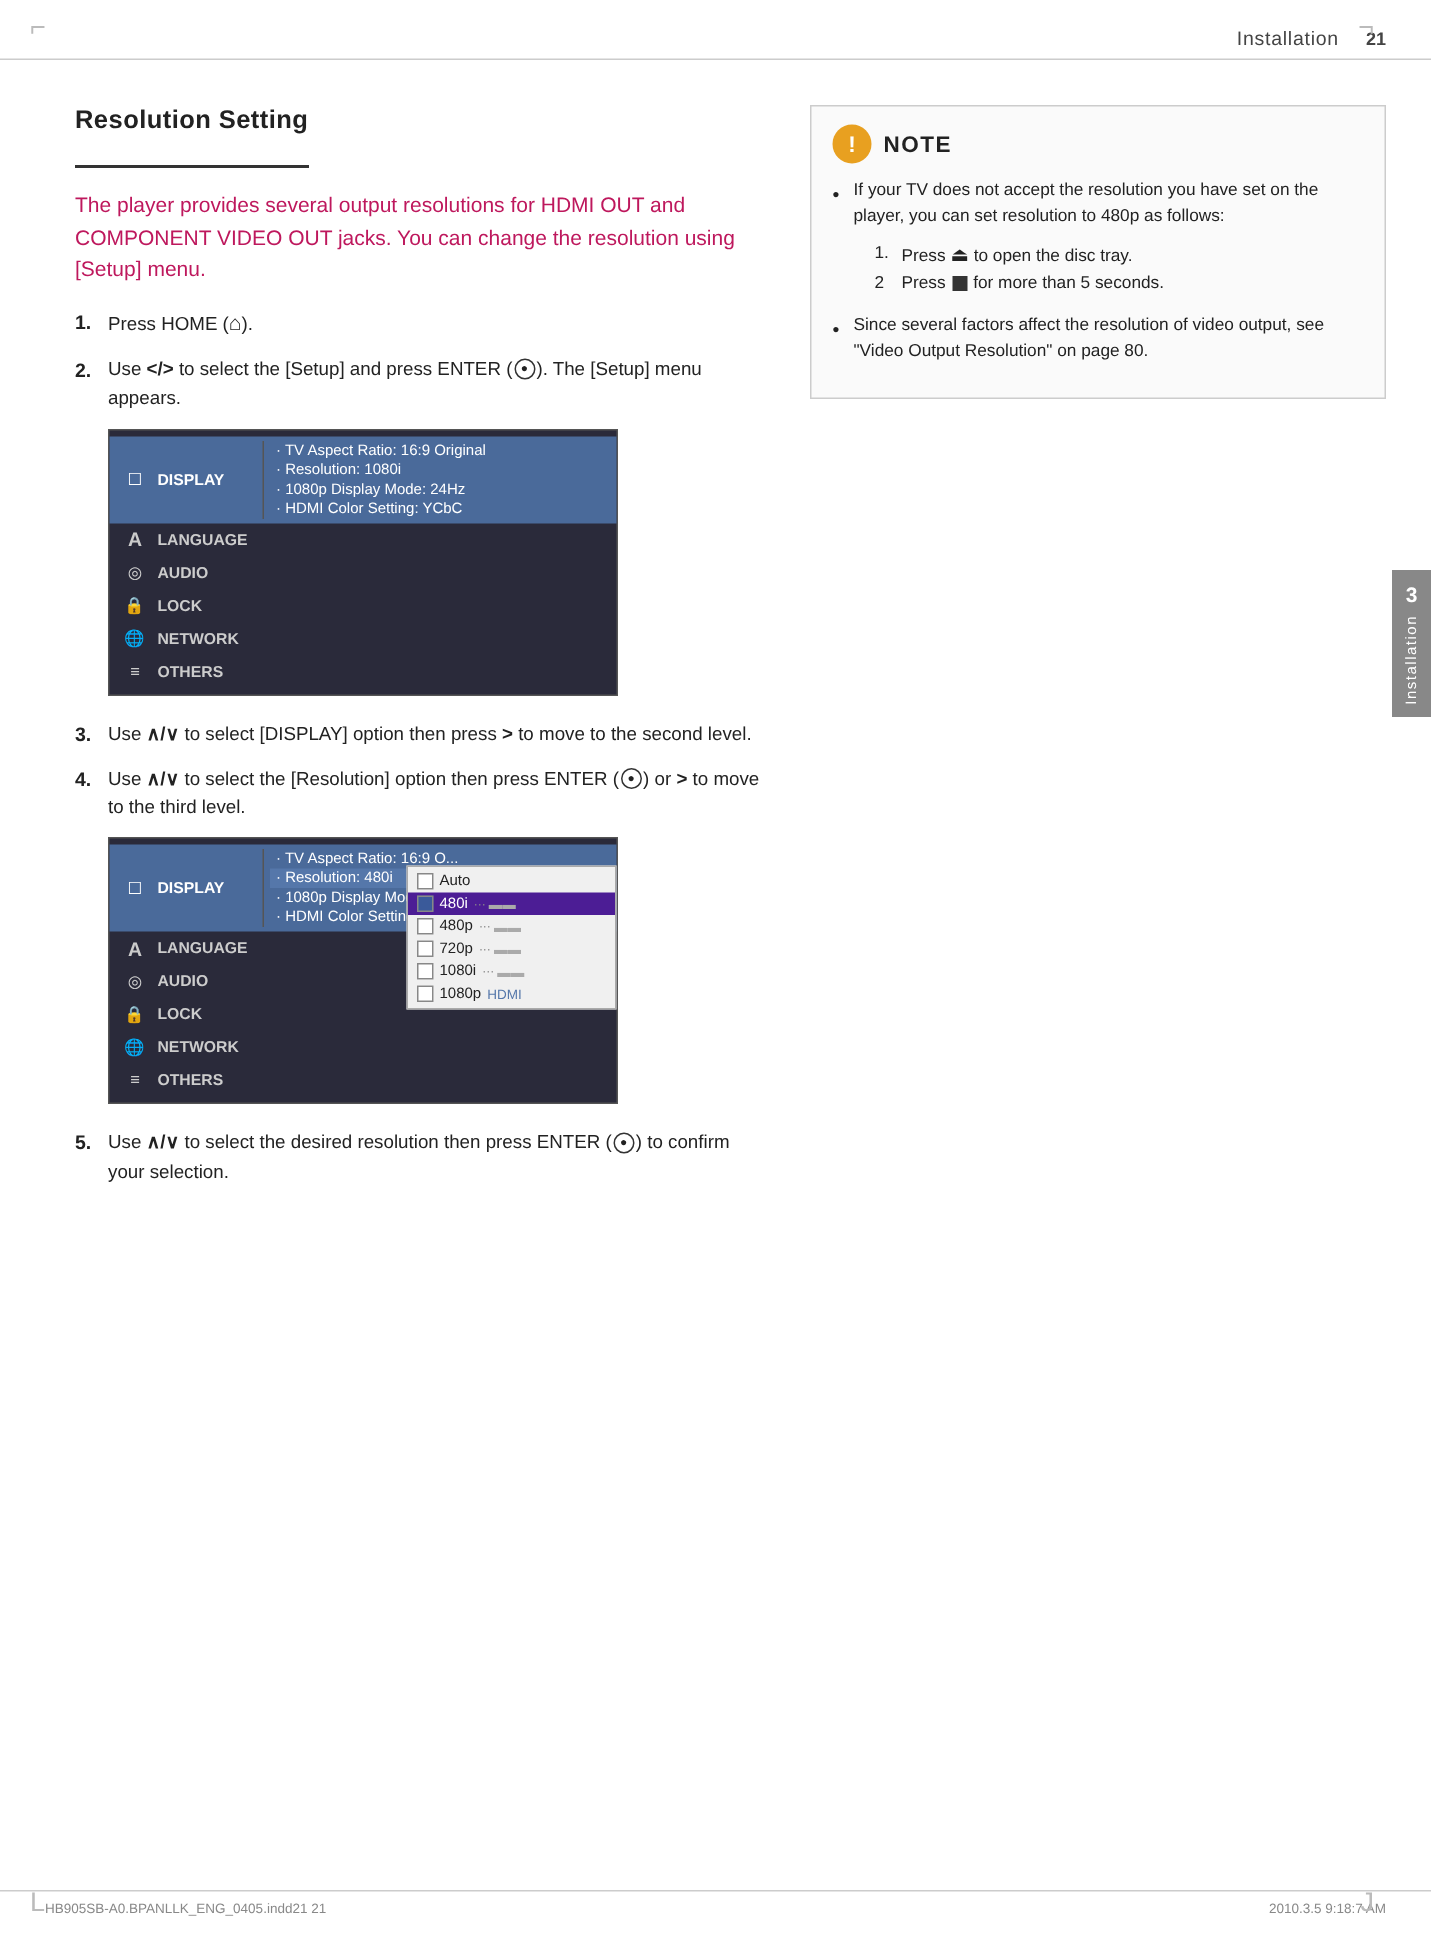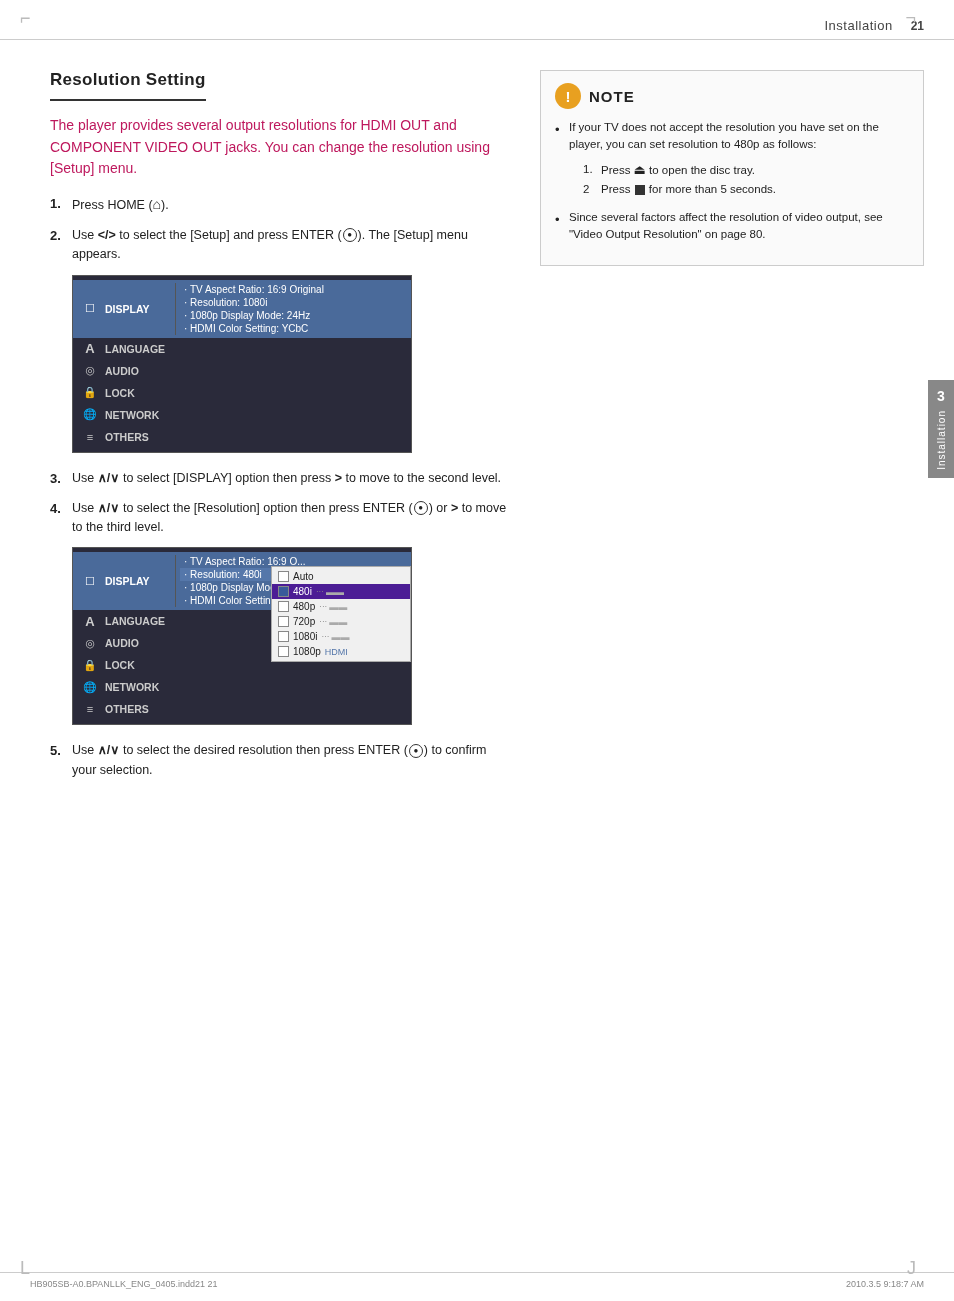--- a/index.html
+++ b/index.html
@@ -60,21 +60,21 @@
     .right-col {
       flex: 1;
       min-width: 260px;
     }
 
     
     .section-title {
       font-size: 17px;
       font-weight: bold;
       border-bottom: 2.5px solid #333;
-      padding-bottom: 9px;
+      padding-bottom: 20px;
       margin-bottom: 14px;
       display: inline-block;
       letter-spacing: 0.3px;
     }
 
     
     .body-text {
       font-size: 14px;
       line-height: 1.55;
       color: #be185d;
@@ -273,24 +273,24 @@
       font-size: 10px;
       color: #fff;
       writing-mode: vertical-rl;
       transform: rotate(180deg);
       letter-spacing: 1px;
     }
 
     
     .footer {
       position: absolute;
-      bottom: 0;
+      bottom: 24px;
       left: 0;
       right: 0;
-      padding: 12px 30px;
+      padding: 0 30px;
       display: flex;
       justify-content: space-between;
       align-items: center;
       border-top: 1px solid #ccc;
       padding-top: 6px;
     }
     .footer-left {
       font-size: 9px;
       color: #888;
     }

